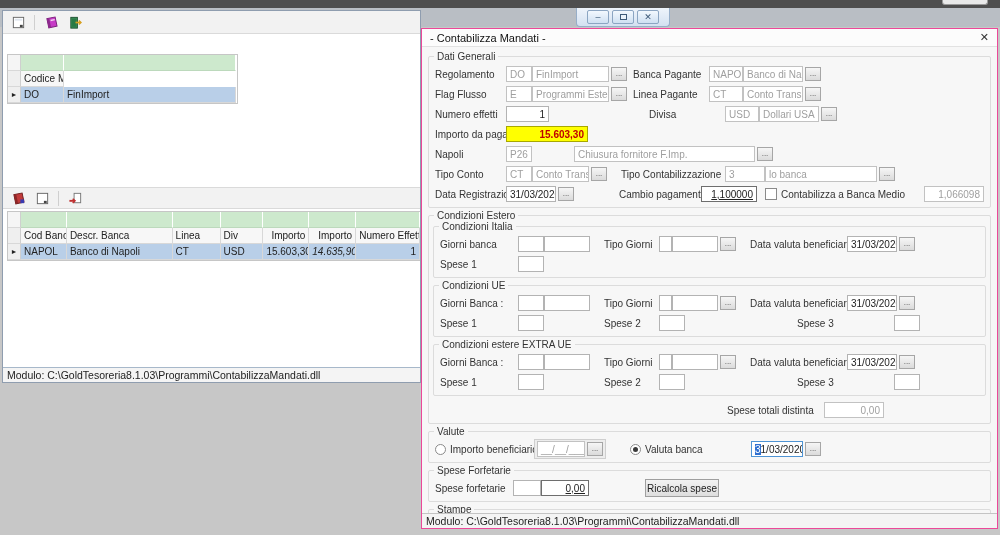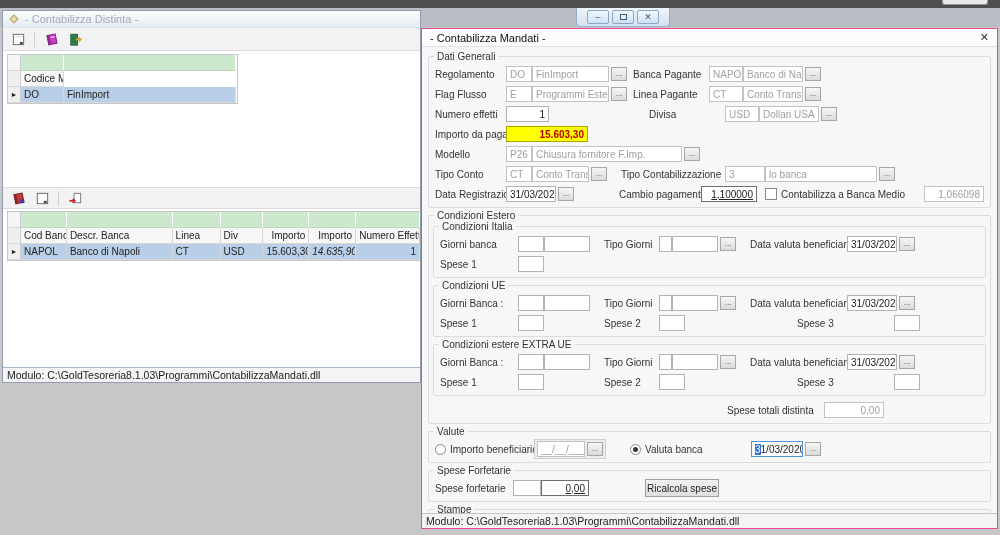--- a/index.html
+++ b/index.html
@@ -90,27 +90,20 @@
   <div class="mdi-tab">
     <div class="winbtn">–</div>
     <div class="winbtn">
       <span class="restore-glyph"></span>
     </div>
     <div class="winbtn">✕</div>
   </div>
 
   <div class="win" style="left:2px; top:10px; width:419px; height:373px; z-index:5;">
 
-    <div class="titlebar">
-      <svg width="12" height="12" viewBox="0 0 16 16">
-        <rect x="4" y="4" width="8" height="8" transform="rotate(45 8 8)" fill="#d9c98a" stroke="#9a8a50"></rect>
-        <rect x="6" y="6" width="4" height="4" transform="rotate(45 8 8)" fill="#efe6bd"></rect>
-      </svg>
-      <span class="ttext">- Contabilizza Distinta -</span>
-    </div>
 
     <div class="toolbar" style="height:23px;">
       <div class="tbtn">
         <svg width="15" height="15" viewBox="0 0 16 16">
           <rect x="2.5" y="2.5" width="11" height="11" fill="#fff" stroke="#666"></rect>
           <rect x="4" y="4" width="8" height="2" fill="#dfe6ef"></rect>
           <rect x="9.5" y="10.5" width="3" height="2.5" fill="#444"></rect>
         </svg>
       </div>
       <div class="tsep"></div>
@@ -254,23 +247,23 @@
           <span class="fld dis" style="width:60px;">Dollari USA</span>
           <span class="dots">...</span>
         </div>
 
         <div class="frow">
           <span class="lbl" style="width:71px;">Importo da pagare</span>
           <span class="fld amount-due" style="width:82px;">15.603,30</span>
         </div>
 
         <div class="frow">
-          <span class="lbl" style="width:71px;">Modello</span>
+          <span class="lbl" style="width:71px;">Napoli</span>
           <span class="fld dis" style="width:26px;">P26</span>
-          <span class="fld dis" style="width:150px;">Chiusura fornitore F.Imp.</span>
+          <span class="fld dis" style="width:181px;margin-left:42px;">Chiusura fornitore F.Imp.</span>
           <span class="dots">...</span>
         </div>
 
         <div class="frow">
           <span class="lbl" style="width:71px;">Tipo Conto</span>
           <span class="fld dis" style="width:26px;">CT</span>
           <span class="fld dis" style="width:57px;">Conto Transito</span>
           <span class="dots">...</span>
           <span class="lbl" style="width:104px; margin-left:14px;">Tipo Contabilizzazione</span>
           <span class="fld dis" style="width:40px;">3</span>

